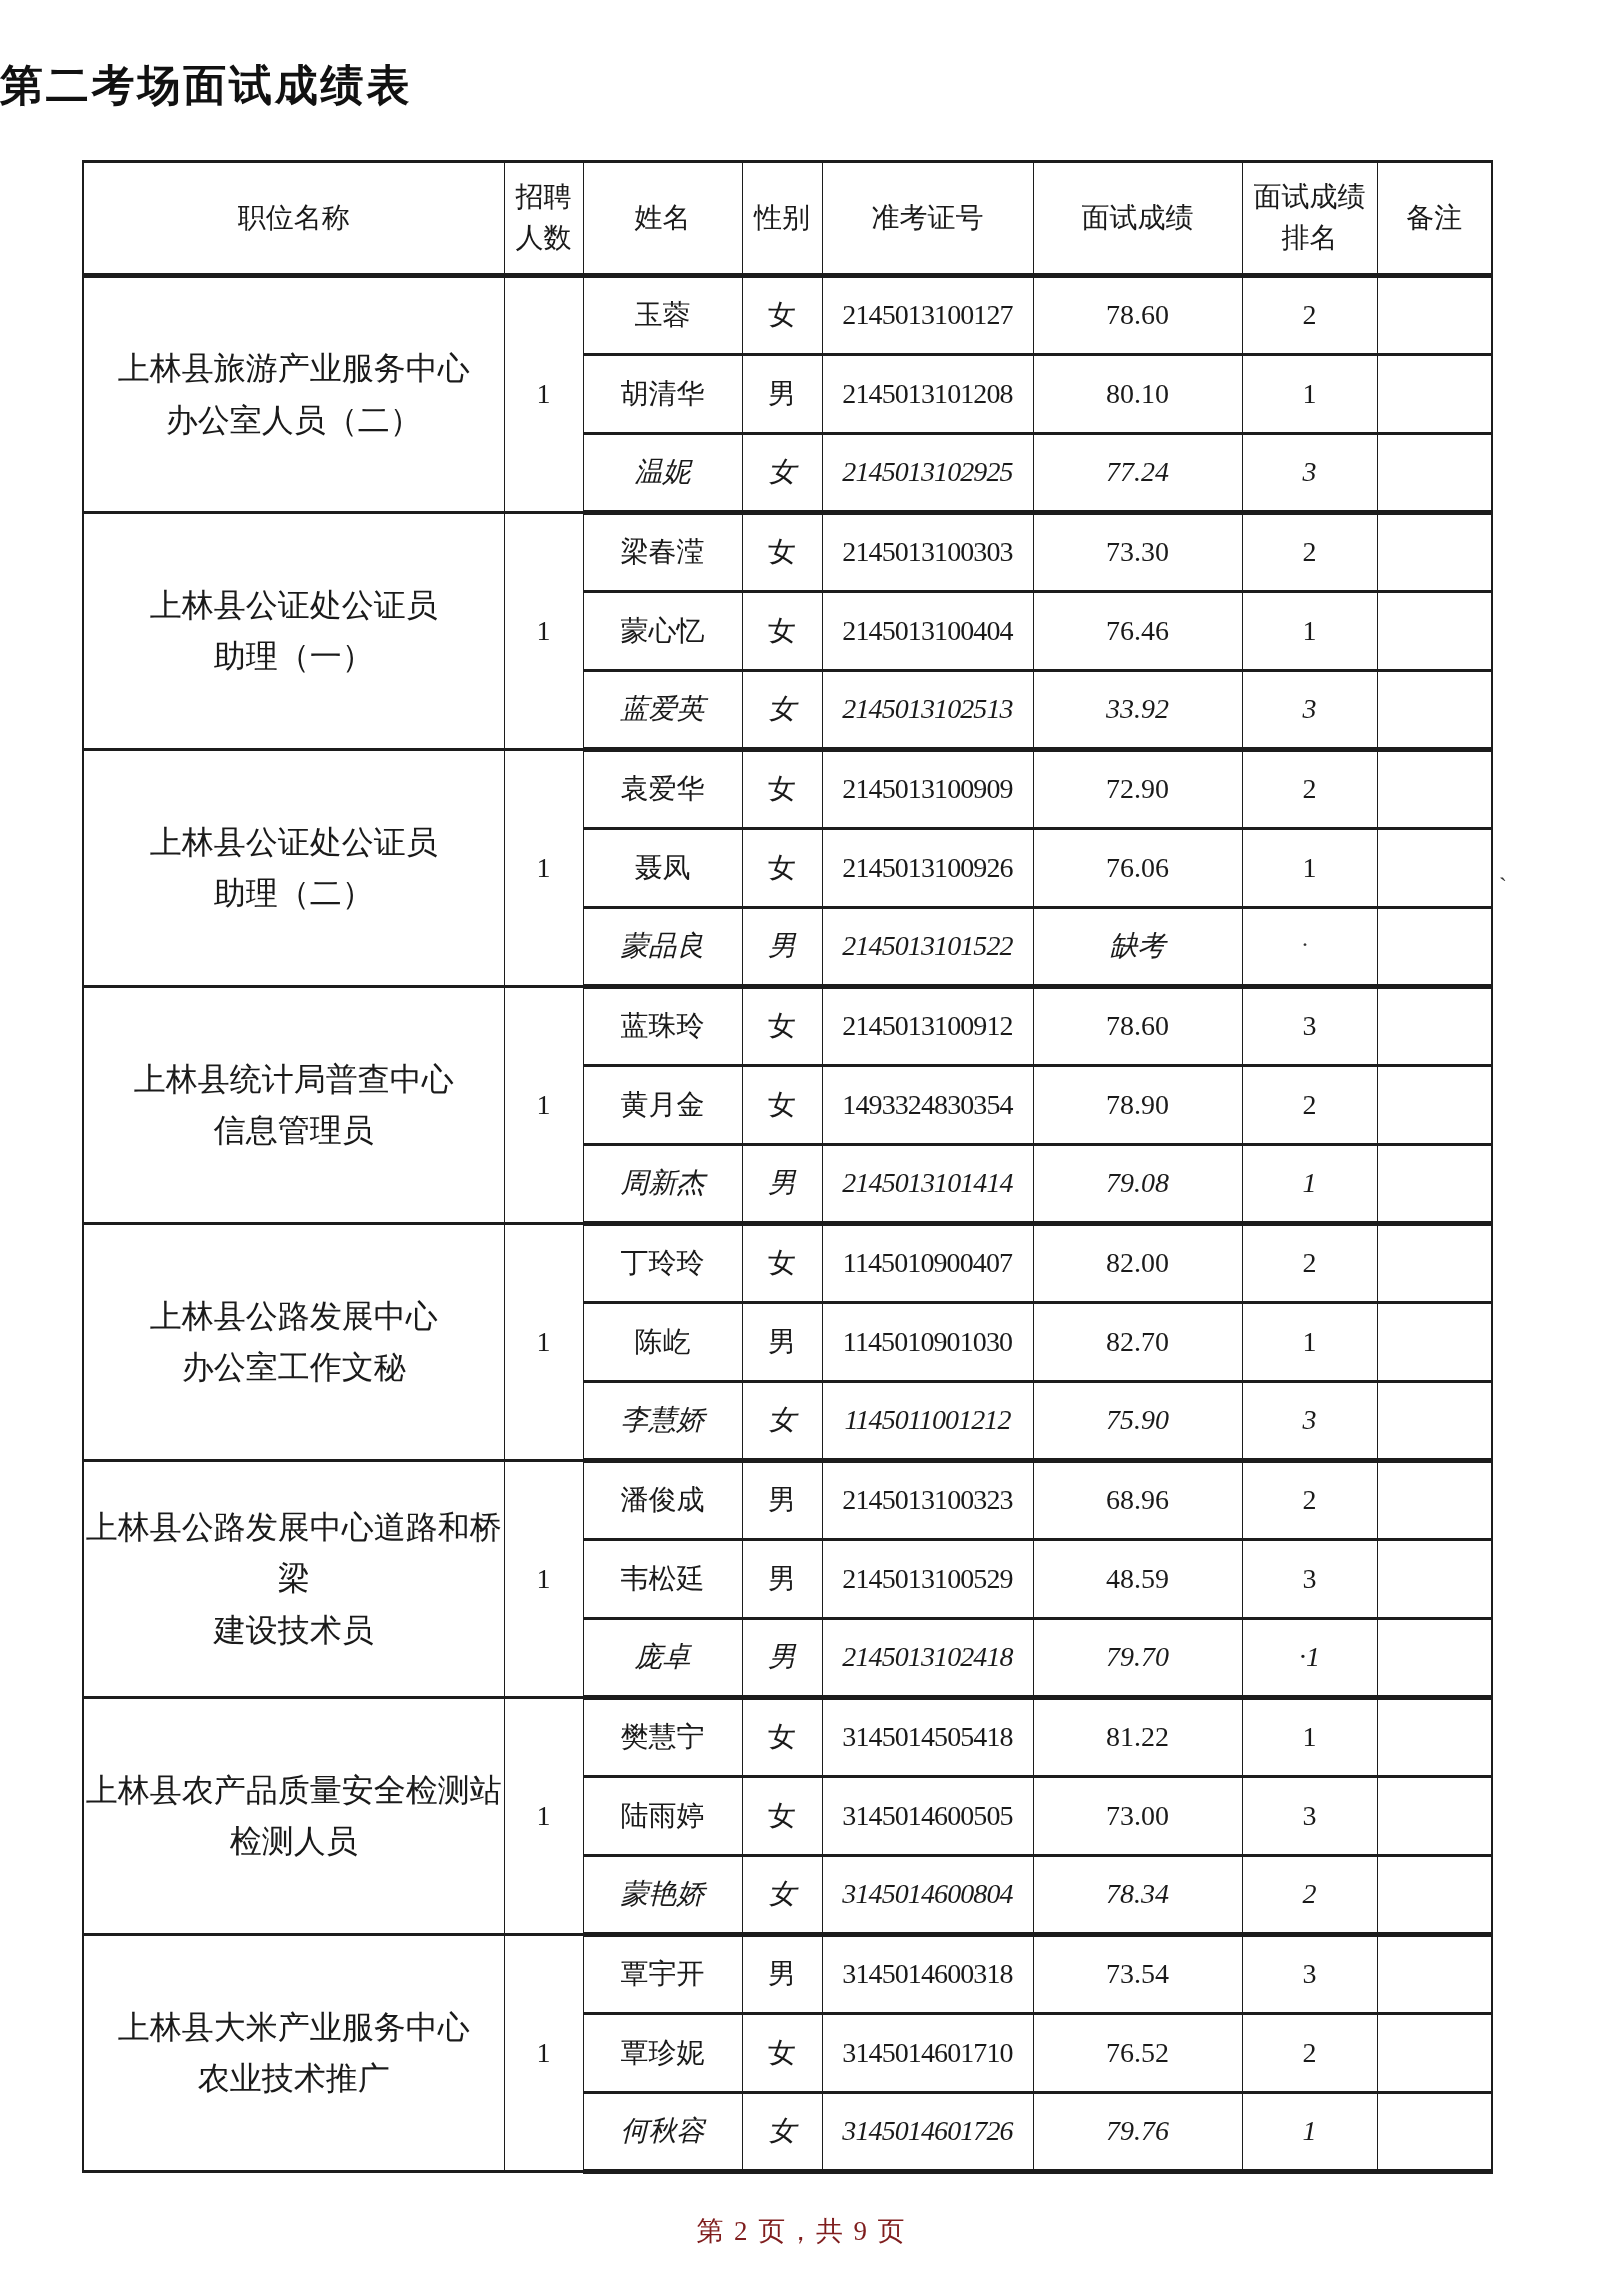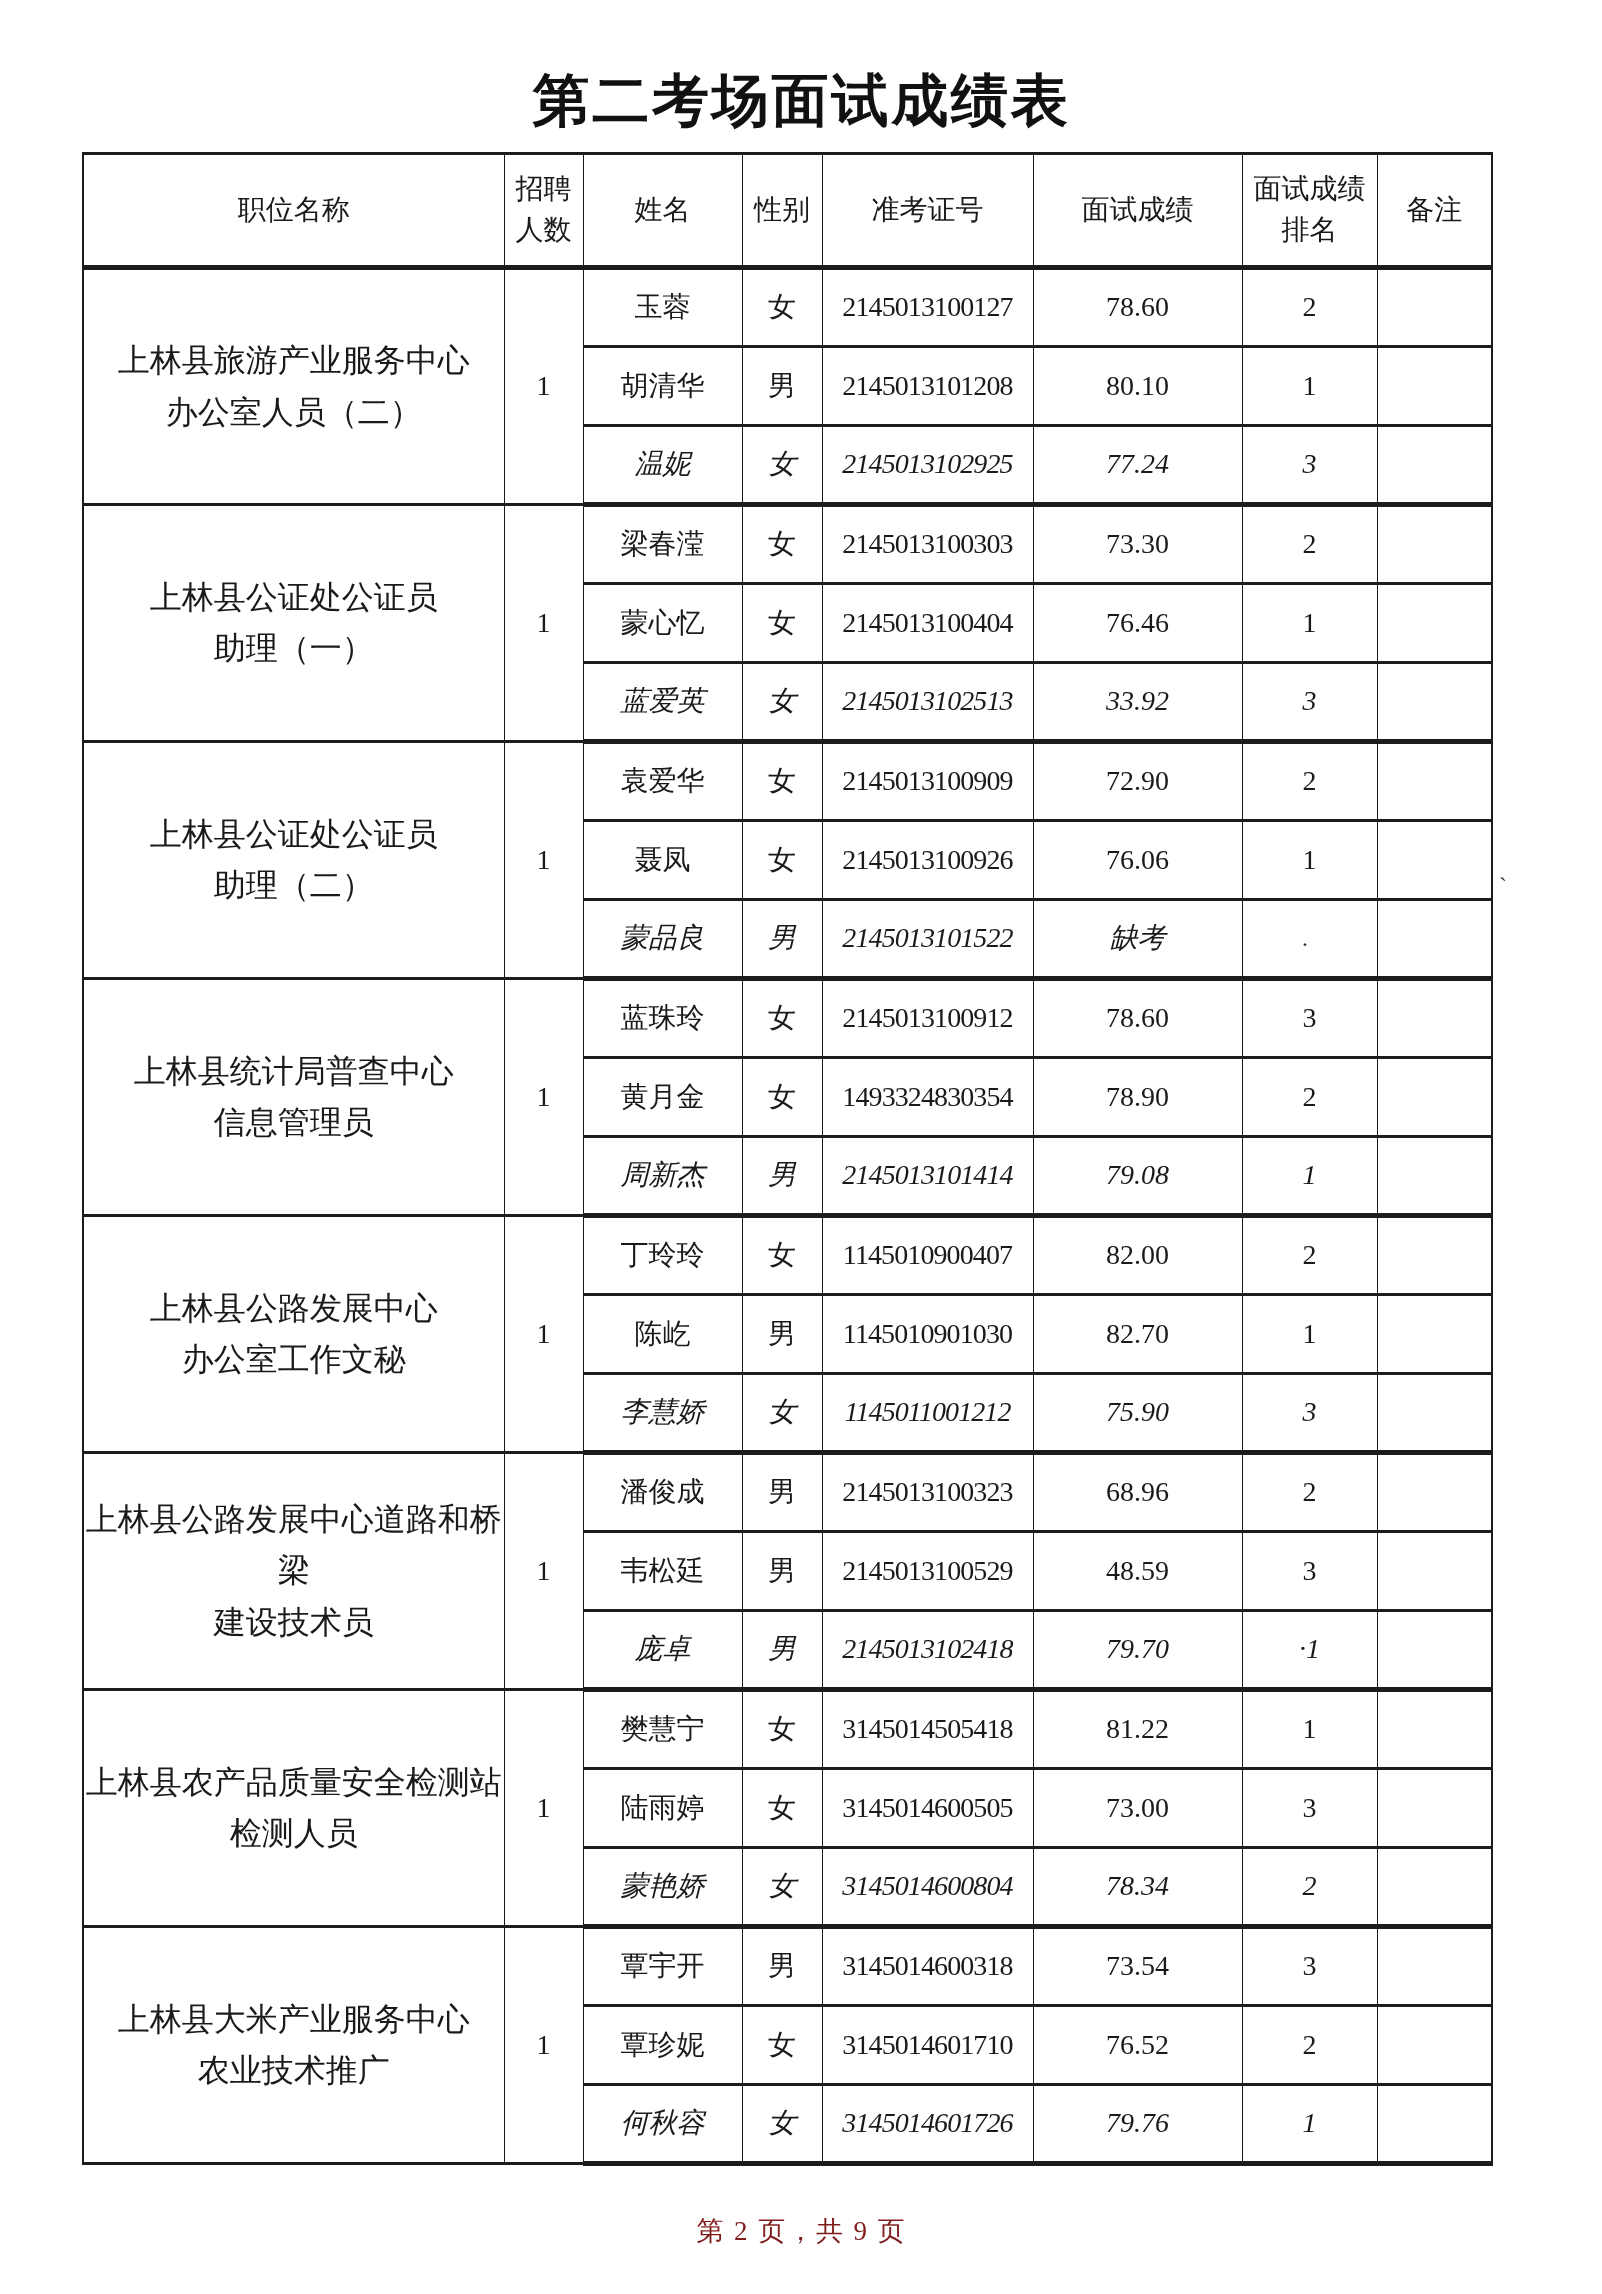--- a/index.html
+++ b/index.html
@@ -7,34 +7,33 @@
     padding: 0;
     background: #ffffff;
     width: 1603px;
     height: 2294px;
     position: relative;
     font-family: "Liberation Serif", "DejaVu Serif", serif;
     color: #1a1a1a;
   }
   .page-title {
     position: absolute;
-    top: 63px;
+    top: 57px;
     left: 0;
     width: 100%;
-    text-align: center;
     font-family: "DejaVu Sans", "Liberation Sans", sans-serif;
     font-weight: bold;
-    font-size: 57px;
+    font-size: 43px;
     letter-spacing: 2.8px;
     color: #111;
   }
   table.score-table {
     position: absolute;
     left: 82px;
-    top: 152px;
+    top: 160px;
     width: 1410px;
     border-collapse: collapse;
     table-layout: fixed;
     border: 2.8px solid #1c1c1c;
   }
   .score-table th, .score-table td {
     border-left: 1.9px solid #1c1c1c;
     border-right: 1.9px solid #1c1c1c;
     border-top: 3.7px solid #1c1c1c;
     border-bottom: 3.7px solid #1c1c1c;

